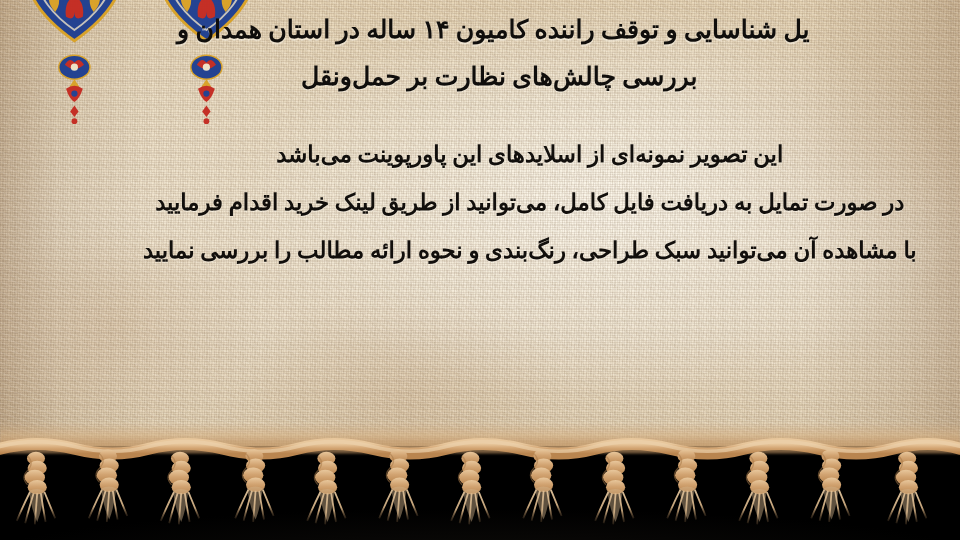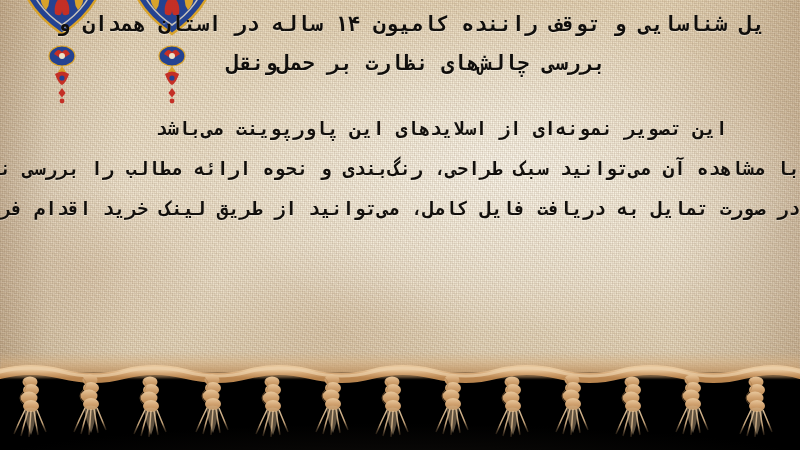--- a/index.html
+++ b/index.html
@@ -6,21 +6,21 @@
   html, body {
     margin: 0;
     padding: 0;
     background: #000;
   }
   #slide {
     position: relative;
     width: 800px;
     height: 450px;
     overflow: hidden;
-    font-family: Liberation Mono, monospace;
+    font-family: Liberation Serif, serif;
     background: #4d7c0f;
   }
 
   
   .field {
     position: absolute;
     left: 0; top: 0;
     width: 800px;
     height: 378px;
     background:
@@ -205,22 +205,22 @@
 
   <div class="text-layer">
 
     <div class="title-block">
       <div class="title-line l1">یل شناسایی و توقف راننده کامیون ۱۴ ساله در استان همدان و</div>
       <div class="title-line l2">بررسی چالش‌های نظارت بر حمل‌ونقل</div>
     </div>
 
     <div class="body-block">
       <div class="body-line">این تصویر نمونه‌ای از اسلایدهای این پاورپوینت می‌باشد</div>
+      <div class="body-line">در صورت تمایل به دریافت فایل کامل، می‌توانید از طریق لینک خرید اقدام فرمایید</div>
       <div class="body-line">با مشاهده آن می‌توانید سبک طراحی، رنگ‌بندی و نحوه ارائه مطالب را بررسی نمایید</div>
-      <div class="body-line">در صورت تمایل به دریافت فایل کامل، می‌توانید از طریق لینک خرید اقدام فرمایید</div>
     </div>
 
   </div>
 
   <div class="blackband"></div>
   <div class="selvedge"></div>
 
   <svg class="fringe" viewBox="0 0 800 98">
     <defs>
       <linearGradient id="cordg" x1="0" y1="0" x2="0" y2="1">

